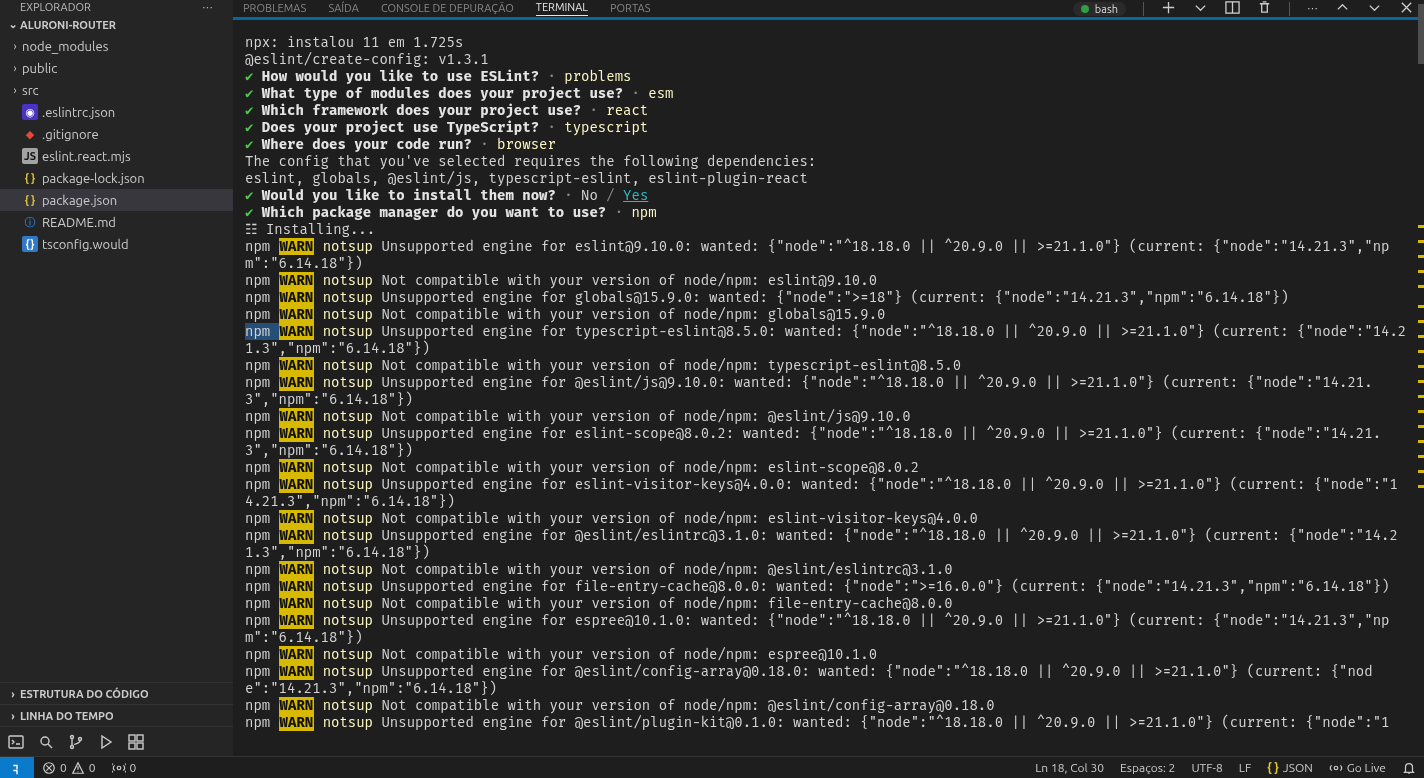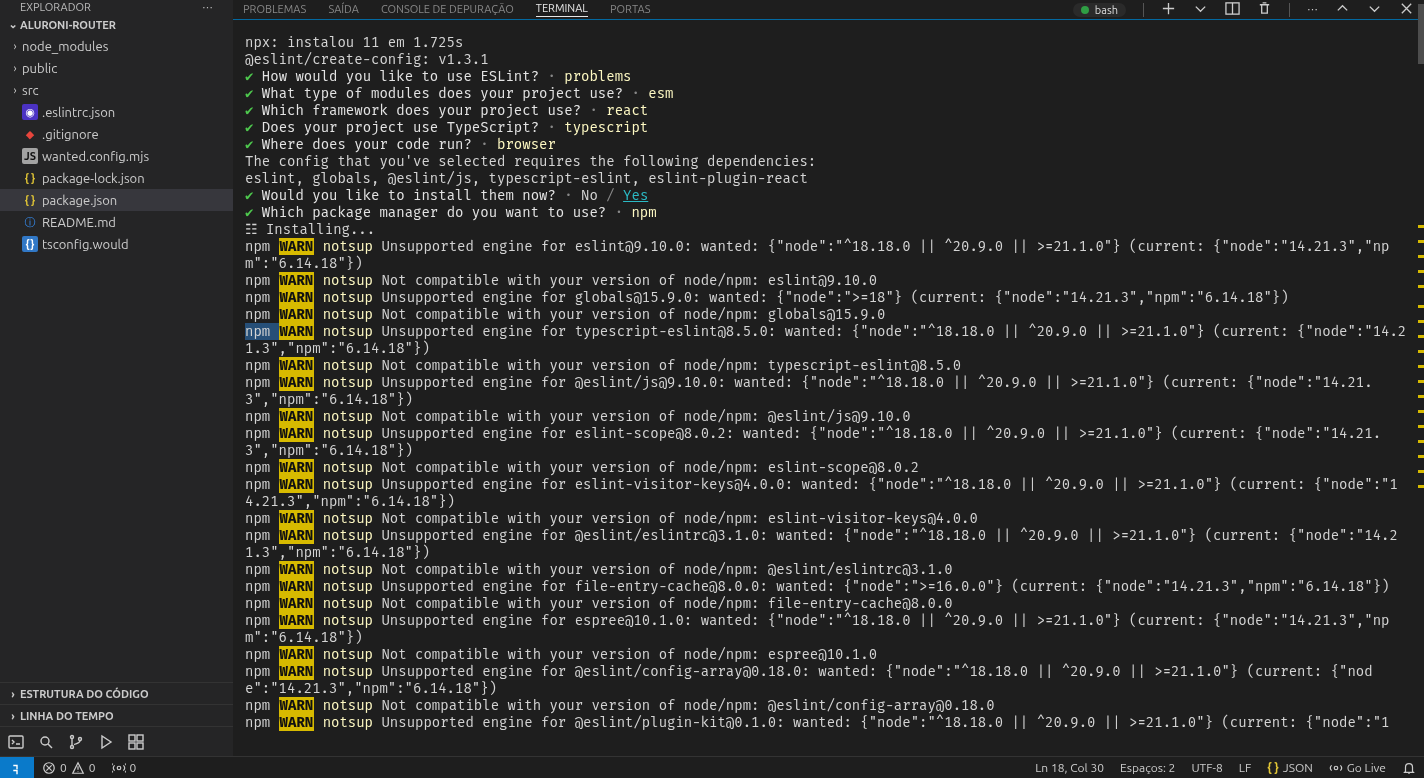--- a/index.html
+++ b/index.html
@@ -93,21 +93,21 @@
     position:relative;
   }
   .panel-tabs {
     height:20px;
     display:flex;
     align-items:center;
     padding:0 10px;
     gap:22px;
     font-size:11px;
     color:#888;
-    border-bottom:1px solid #0369a1;
+    border-bottom:3px solid #0369a1;
   }
   .panel-tabs .tab { cursor:pointer; padding-bottom:2px; }
   .panel-tabs .tab.active { color:#e7e7e7; border-bottom:1px solid #e7e7e7; }
   .panel-tabs .right {
     margin-left:auto; display:flex; align-items:center; gap:17px; color:#ccc;
   }
   .panel-tabs .right svg { width:15px; height:15px; stroke:#ccc; fill:none; stroke-width:1.4;}
   .shell-badge {
     display:flex; align-items:center; gap:6px;
     background:#2a2a2a; padding:1px 8px; border-radius:10px;
@@ -123,21 +123,21 @@
     line-height:17px;
     color:#d4d4d4;
     white-space:pre-wrap;
     word-break:break-all;
     overflow:hidden;
     position:relative;
   }
   .t-green { color:#4ec94e; }
   .t-cyan { color:#fef9c3; }
   .t-cyan-u { color:#2bbac5; text-decoration:underline; }
-  .t-bold { font-weight:400; color:#e4e4e4; }
+  .t-bold { font-weight:700; color:#e4e4e4; }
   .t-dim { color:#888; }
   .t-yellow-bg { background:#d7ba00; color:#111; font-weight:700; padding:0 1px;}
   .t-orange { color:#fef9c3; }
   .sel-line {
     background:#264f78; display:inline;
   }
   .mini-scroll {
     position:absolute;
     right:0; top:0; width:6px; height:100%;
   }
@@ -207,21 +207,21 @@
           <span class="file-name">.eslintrc.json</span>
         </div>
         <div class="tree-row">
           <span class="chev"></span>
           <span class="icon icon-git">◆</span>
           <span class="file-name">.gitignore</span>
         </div>
         <div class="tree-row">
           <span class="chev"></span>
           <span class="icon icon-js">JS</span>
-          <span class="file-name">wanted.config.mjs</span>
+          <span class="file-name">eslint.react.mjs</span>
         </div>
         <div class="tree-row">
           <span class="chev"></span>
           <span class="icon icon-braces-y">{ }</span>
           <span class="file-name">package-lock.json</span>
         </div>
         <div class="tree-row active">
           <span class="chev"></span>
           <span class="icon icon-braces-y">{ }</span>
           <span class="file-name">package.json</span>

